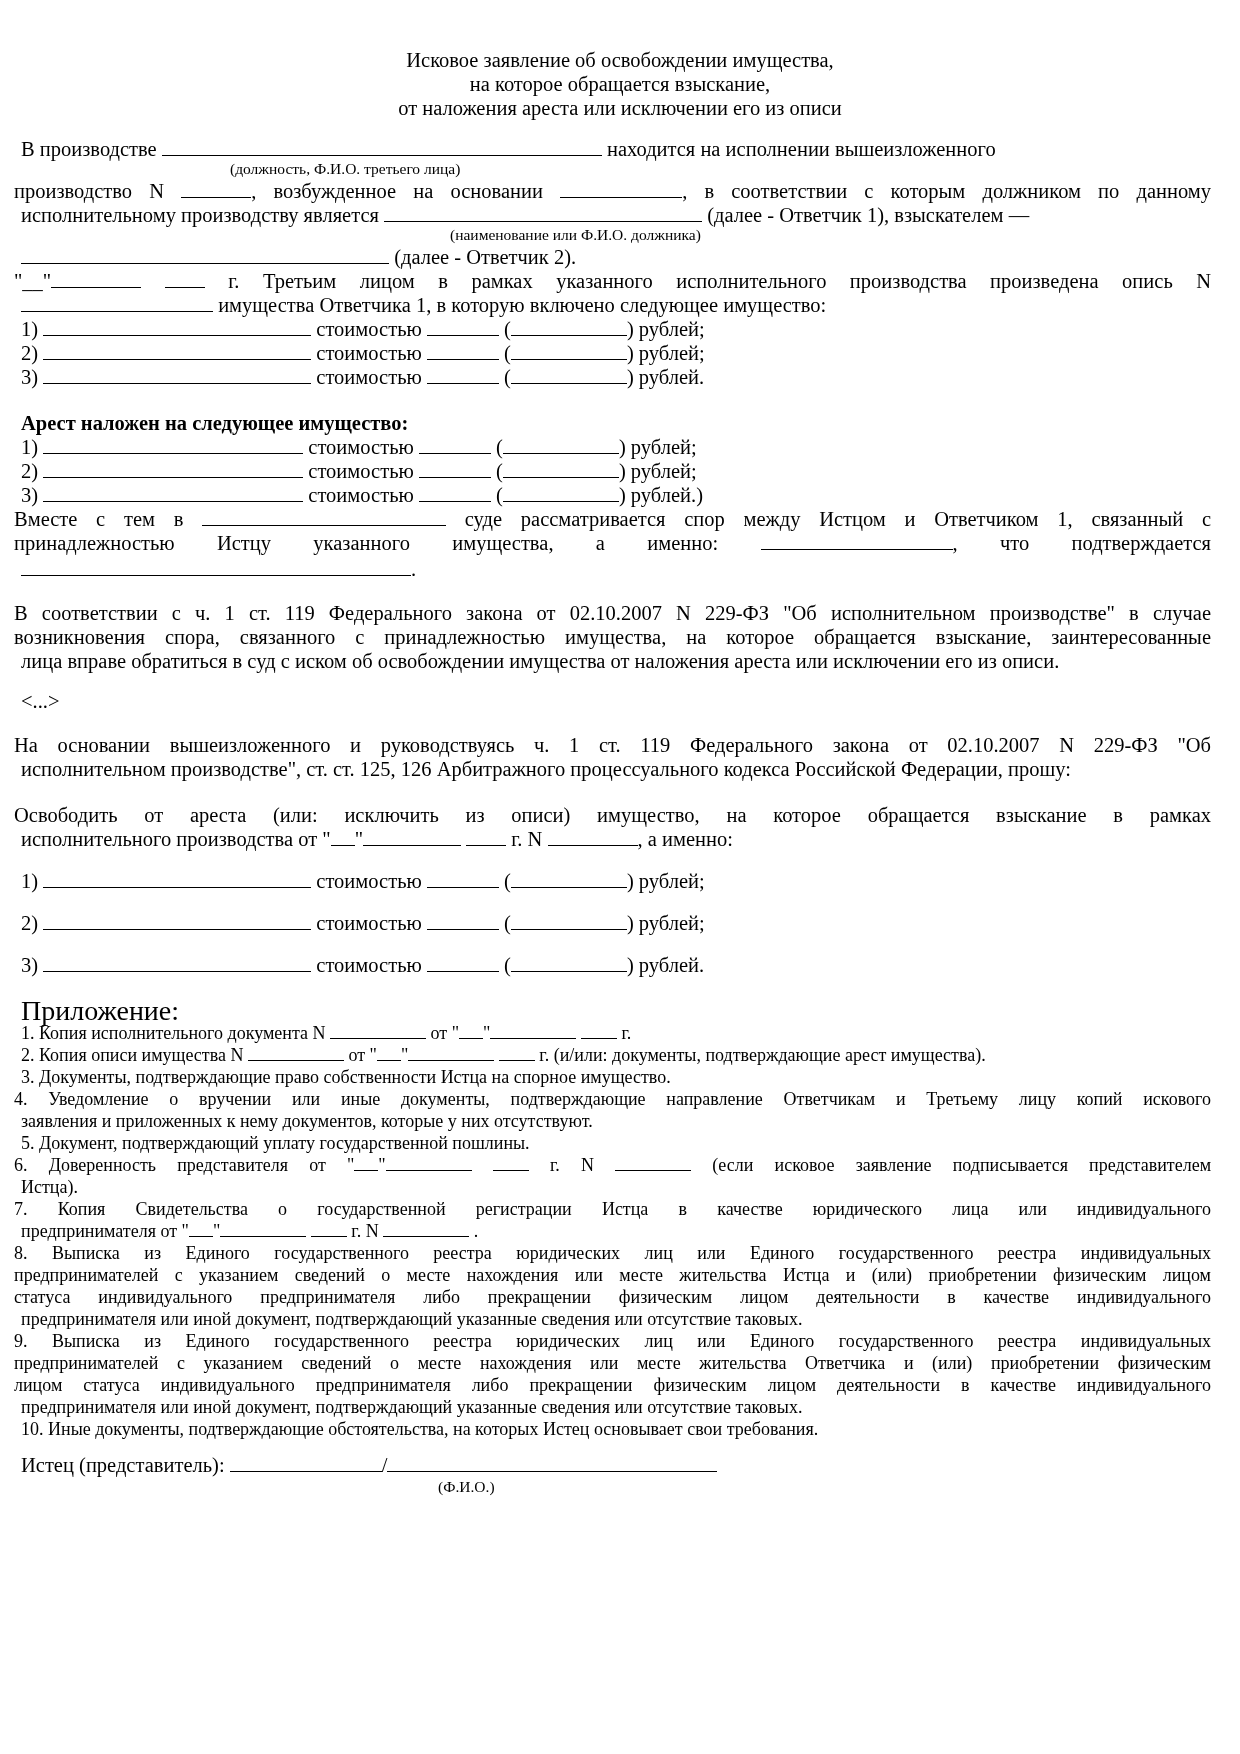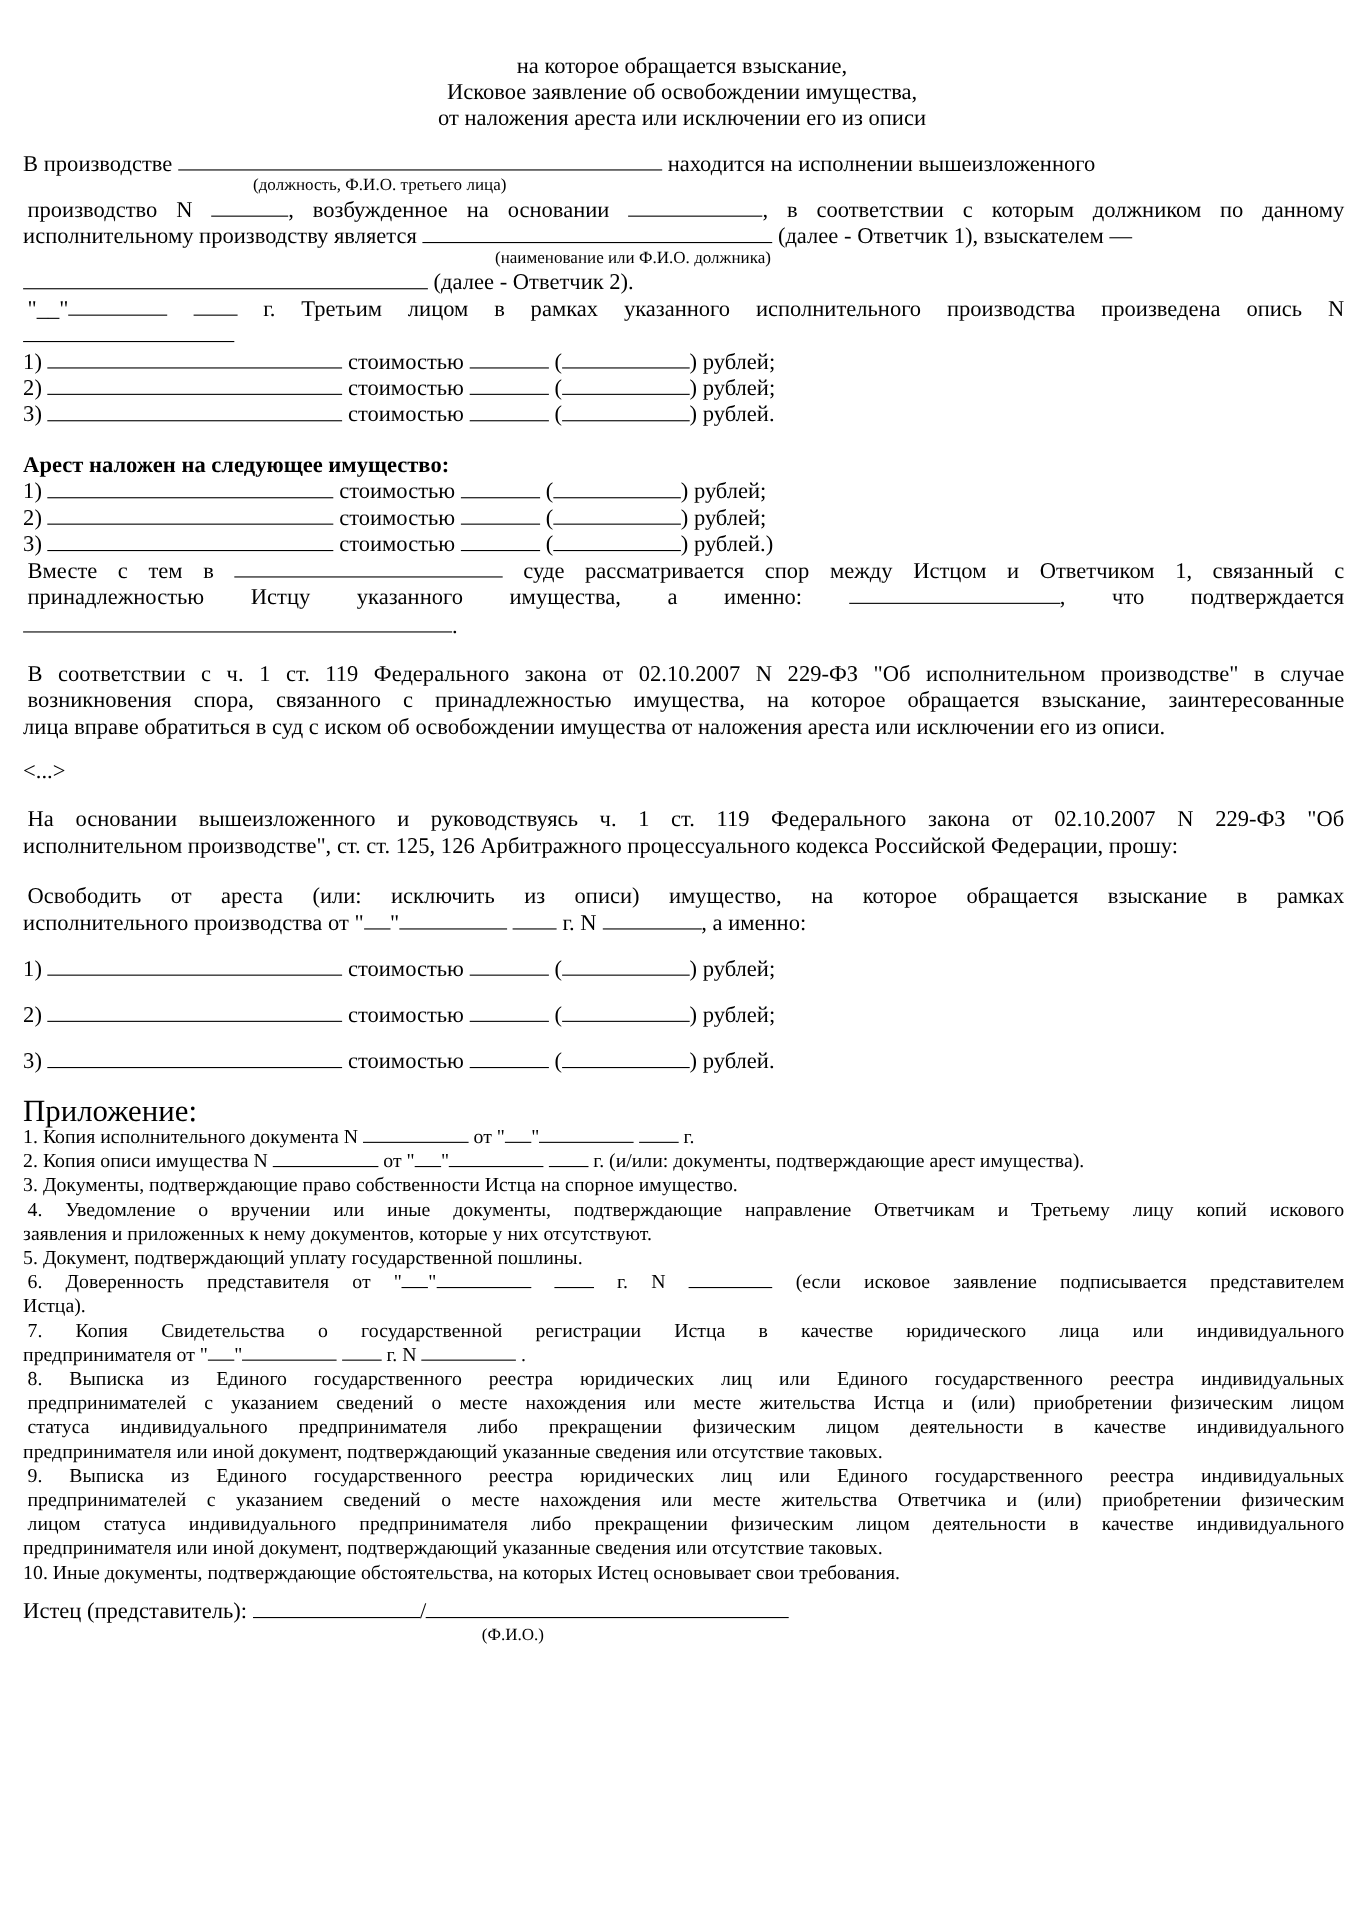--- a/index.html
+++ b/index.html
@@ -3,31 +3,31 @@
 <meta charset="utf-8">
 <style>
   html, body { margin: 0; padding: 0; background: #ffffff; }
   body {
     width: 1240px; height: 1754px; position: relative; overflow: hidden;
     font-family: "Liberation Serif", "DejaVu Serif", serif;
     color: #000; font-size: 20.5px;
   }
   .title { position: absolute; left: 0; width: 1240px; text-align: center; font-size: 20.5px; line-height: 24px; top: 48px; }
   .ln { position: absolute; left: 21px; white-space: nowrap; line-height: 26px; }
-  .just { position: absolute; left: 25px; width: 1197px; text-align: justify; text-align-last: justify; white-space: nowrap; line-height: 26px; }
+  .just { position: absolute; left: 14px; width: 1197px; text-align: justify; text-align-last: justify; white-space: nowrap; line-height: 26px; }
   .small { position: absolute; font-size: 15.5px; line-height: 18px; white-space: nowrap; margin-left: 36px; }
   .u { display: inline-block; border-bottom: 1.3px solid #000; height: 18px; vertical-align: baseline; }
   .app { font-size: 18px; line-height: 22px; }
 </style>
 </head>
 <body>
 
 <div class="title">
+  <div>Исковое заявление об освобождении имущества,</div>
   <div>на которое обращается взыскание,</div>
-  <div>Исковое заявление об освобождении имущества,</div>
   <div>от наложения ареста или исключении его из описи</div>
 </div>
 
 <div class="ln" style="top:136px;">
   <span>В производстве</span>
   <span class="u" style="width:440px;"></span>
   <span>находится на исполнении вышеизложенного</span>
 </div>
 <div class="small" style="left:194px; top:160px;">(должность, Ф.И.О. третьего лица)</div>
 
@@ -46,20 +46,21 @@
   <span class="u" style="width:368px;"></span>
   <span>(далее - Ответчик 2).</span>
 </div>
 
 <div class="just" style="top:268px;">
   <span>"__"</span><span class="u" style="width:90px;"></span> <span class="u" style="width:40px;"></span> <span>г. Третьим лицом в рамках указанного исполнительного производства произведена опись N</span>
 </div>
 
 <div class="ln" style="top:292px;">
   <span class="u" style="width:192px;"></span>
+  <span>имущества Ответчика 1, в которую включено следующее имущество:</span>
 </div>
 
 <div class="ln" style="top:316px;">
   <span>1)</span>
   <span class="u" style="width:268px;"></span>
   <span>стоимостью</span>
   <span class="u" style="width:72px;"></span>
   (<span class="u" style="width:116px;"></span><span>) рублей;</span>
 </div>
 <div class="ln" style="top:340px;">

